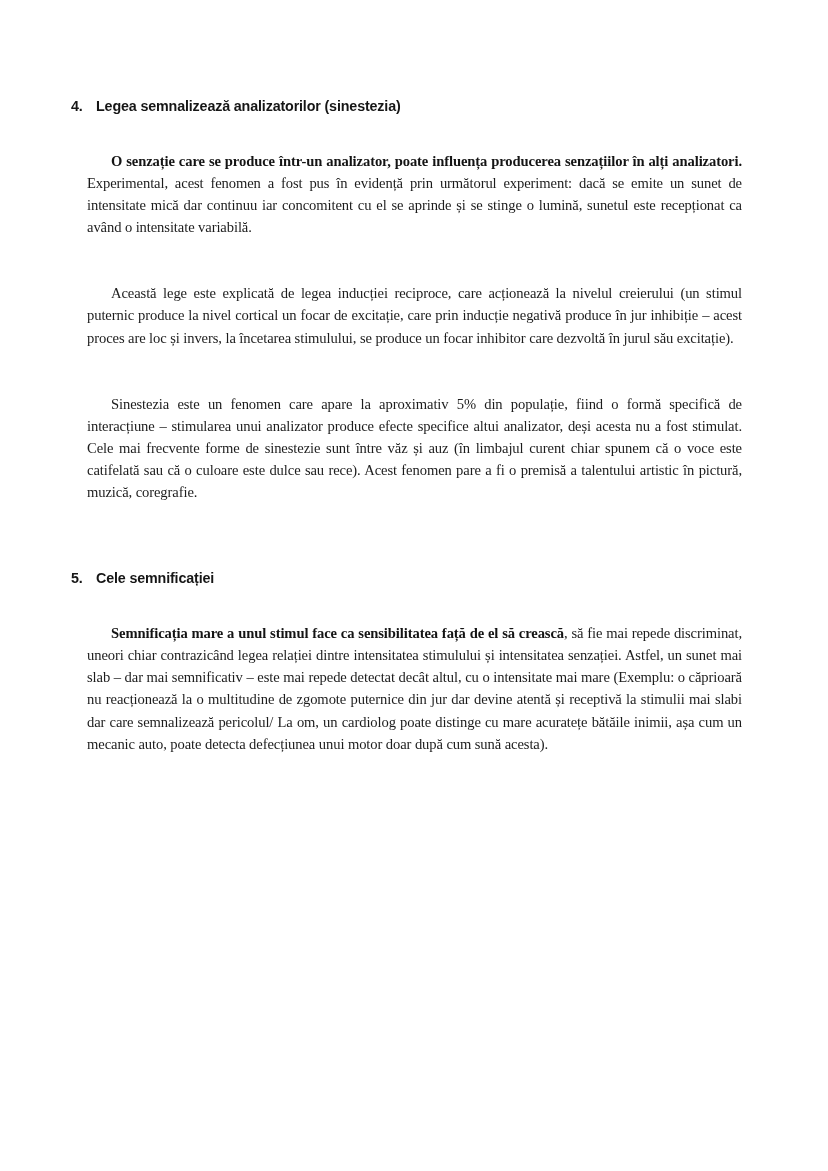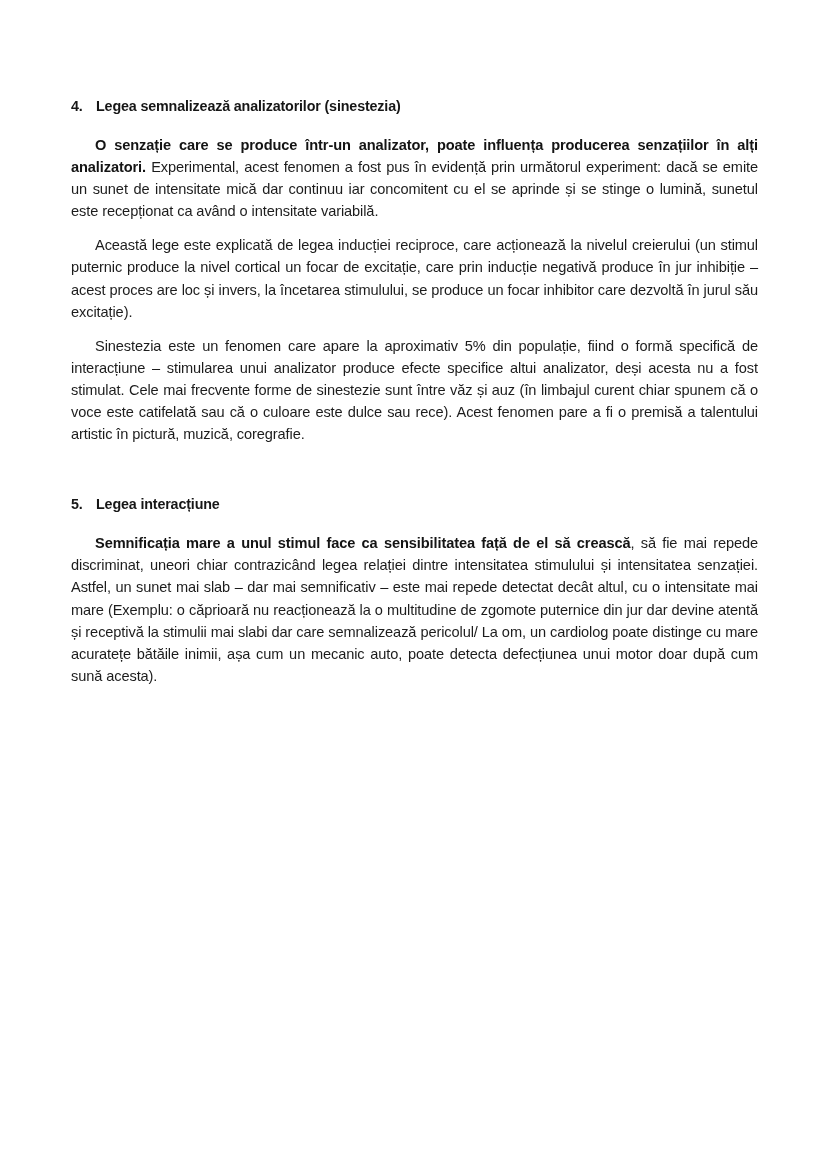--- a/index.html
+++ b/index.html
@@ -46,29 +46,30 @@
     width: 25px;
     flex: 0 0 25px;
     font-weight: bold;
   }
   .section-heading .htext {
     flex: 1 1 auto;
   }
 
   
   p.body-par {
-    margin: 0;
+    margin: 16px;
     font-size: 14.6px;
     line-height: 22.1px;
     text-align: justify;
     text-indent: 24px;
     color: #1c1c1c;
     letter-spacing: -0.1px;
     word-spacing: 0px;
     hyphens: none;
+    font-family: Liberation Serif, serif;
   }
   p.body-par b {
     font-weight: bold;
     color: #141414;
   }
 
   
   .gap-after-heading { height: 18px; }
   .gap-par           { height: 12px; }
   .gap-section       { height: 49px; }
@@ -93,21 +94,21 @@
     <p class="body-par"><span>Această lege este explicată de legea inducției reciproce, care acționează la nivelul creierului (un stimul puternic produce la nivel cortical un focar de excitație, care prin inducție negativă produce în jur inhibiție – acest proces are loc și invers, la încetarea stimulului, se produce un focar inhibitor care dezvoltă în jurul său excitație).</span></p>
 
     <div class="gap-par"></div>
 
     <p class="body-par"><span>Sinestezia este un fenomen care apare la aproximativ 5% din populație, fiind o formă specifică de interacțiune – stimularea unui analizator produce efecte specifice altui analizator, deși acesta nu a fost stimulat. Cele mai frecvente forme de sinestezie sunt între văz și auz (în limbajul curent chiar spunem că o voce este catifelată sau că o culoare este dulce sau rece). Acest fenomen pare a fi o premisă a talentului artistic în pictură, muzică, coregrafie.</span></p>
 
     <div class="gap-section"></div>
 
     <div class="section-heading">
       <span class="num">5.</span>
-      <span class="htext">Legea interacțiune</span>
+      <span class="htext">Cele semnificației</span>
     </div>
 
     <div class="gap-after-heading"></div>
 
     <p class="body-par"><b>Semnificația mare a unul stimul face ca sensibilitatea față de el să crească</b><span>, să fie mai repede discriminat, uneori chiar contrazicând legea relației dintre intensitatea stimulului și intensitatea senzației. Astfel, un sunet mai slab – dar mai semnificativ – este mai repede detectat decât altul, cu o intensitate mai mare (Exemplu: o căprioară nu reacționează la o multitudine de zgomote puternice din jur dar devine atentă și receptivă la stimulii mai slabi dar care semnalizează pericolul/ La om, un cardiolog poate distinge cu mare acuratețe bătăile inimii, așa cum un mecanic auto, poate detecta defecțiunea unui motor doar după cum sună acesta).</span></p>
 
   </div>
 </div>
 
 </body></html>

